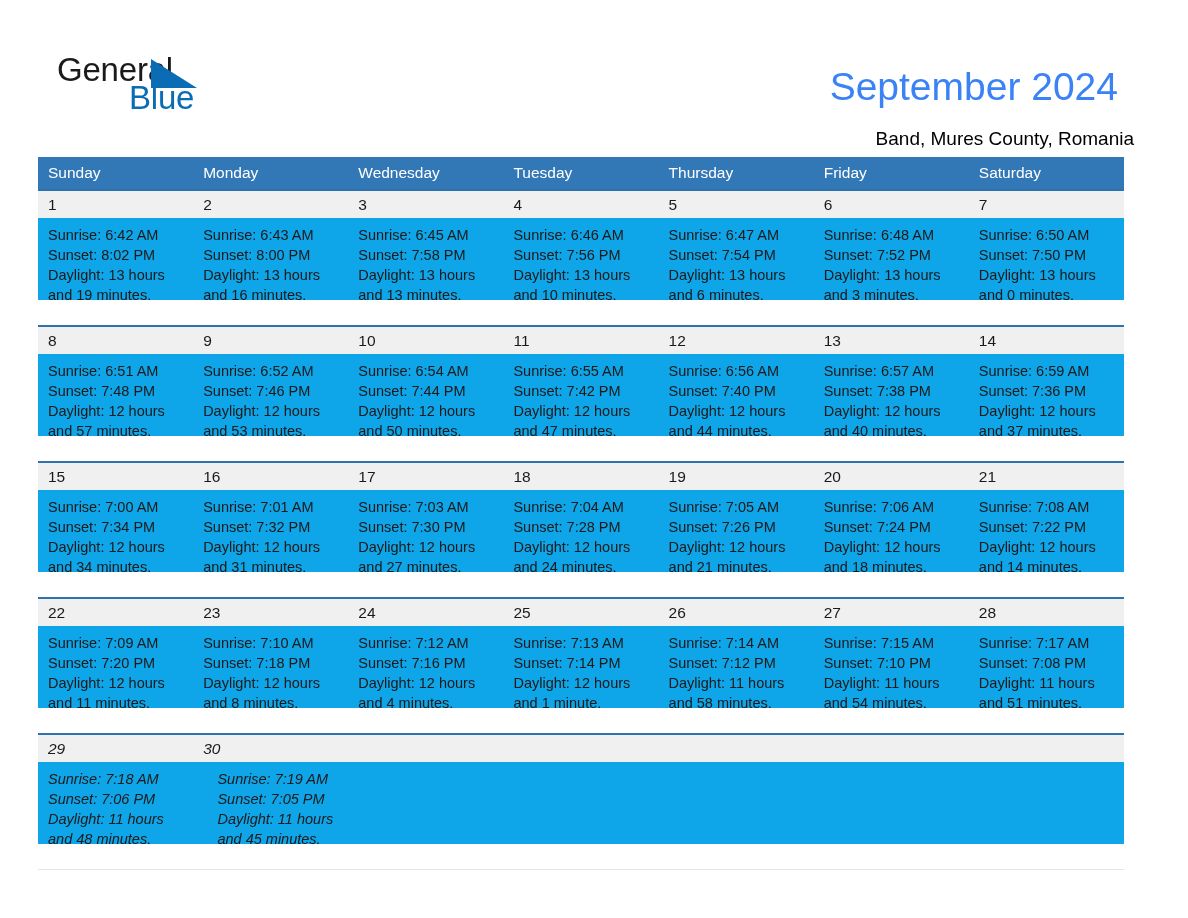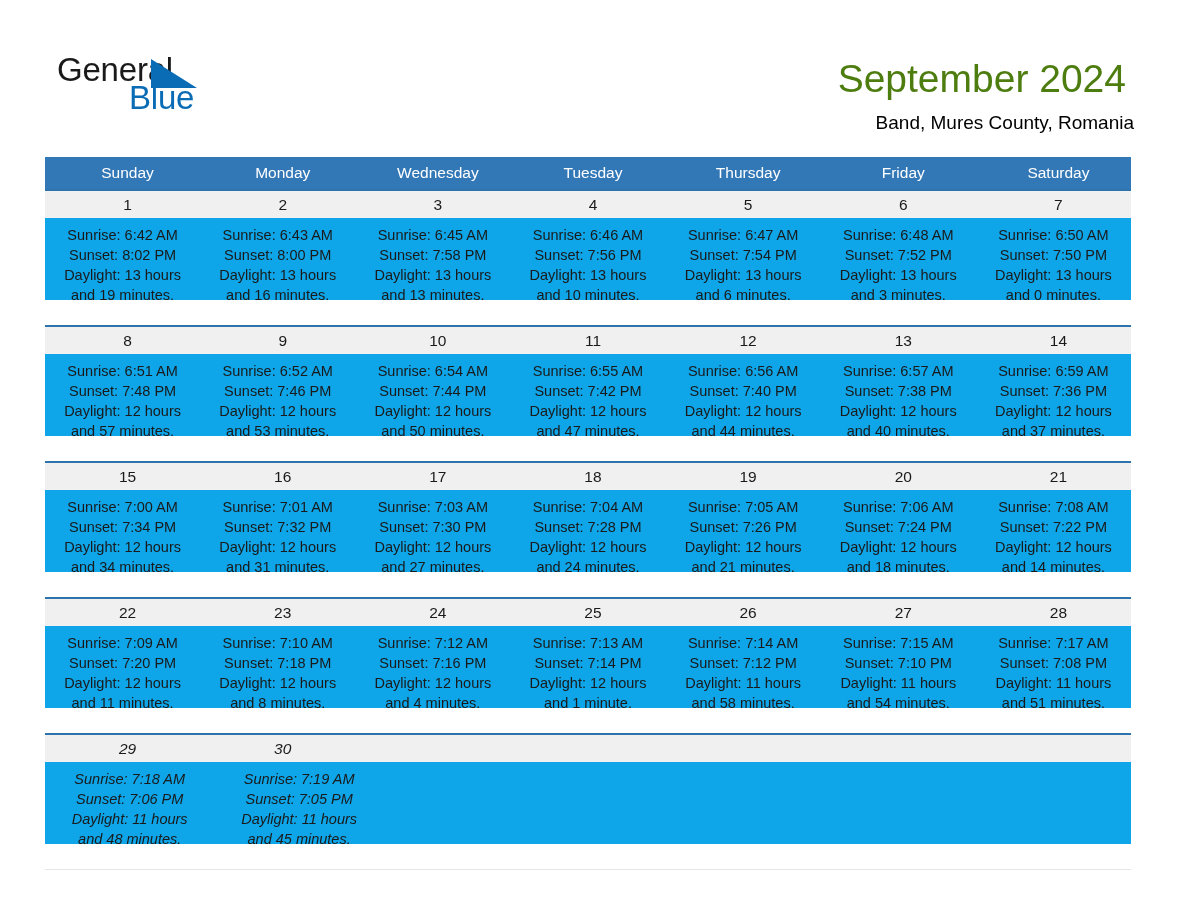--- a/index.html
+++ b/index.html
@@ -72,40 +72,39 @@
   .titles {
     position: absolute;
     right: 54px;
     top: 48px;
     text-align: right;
   }
   .cal-title {
     font-size: 39px;
     line-height: 46px;
     font-weight: normal;
-    color: #4d7c0f;
-    margin: 8px;
+    color: #3b82f6;
+    margin: 16px;
     letter-spacing: 0px;
   }
   .cal-subtitle {
     font-size: 19px;
     line-height: 26px;
     font-weight: normal;
     color: #000000;
     margin: 2px 0 0 0;
     letter-spacing: 0px;
   }
 
   
   .calendar {
     position: absolute;
-    left: 45px;
+    left: 38px;
     top: 157px;
     width: 1086px;
-    text-align: center;
   }
 
   .weekday-row {
     display: flex;
     background: #3277b6;
     height: 32px;
   }
   .weekday {
     flex: 1 1 0;
     color: #ffffff;

